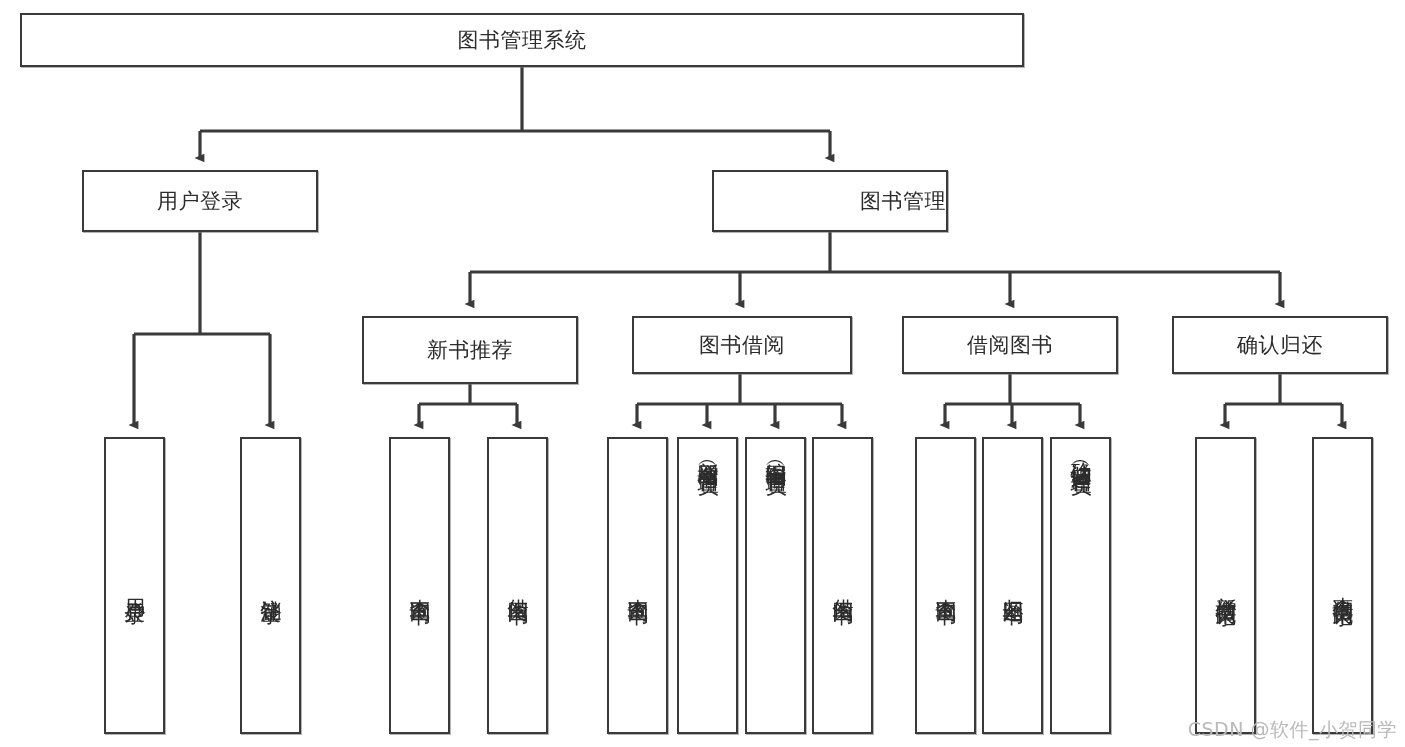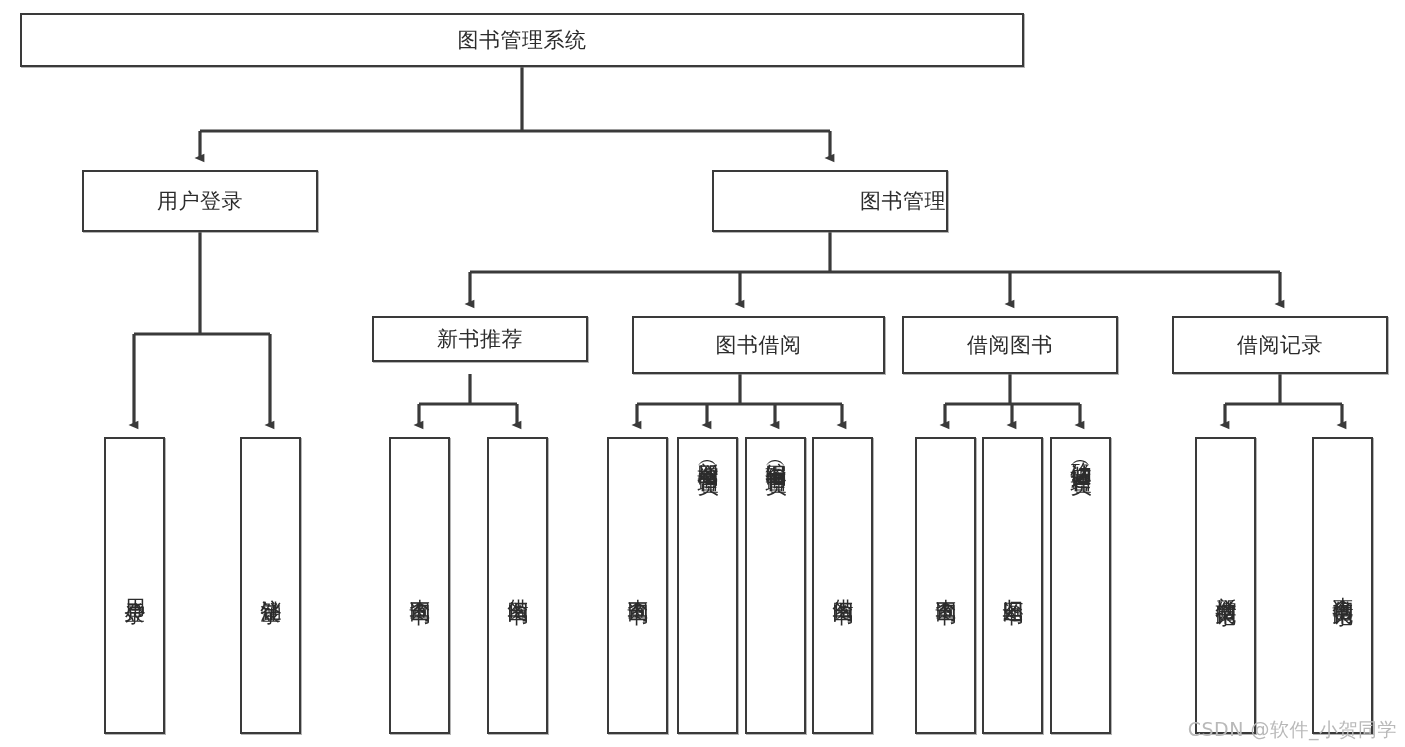--- a/index.html
+++ b/index.html
@@ -132,31 +132,31 @@
     <span class="label">图书管理系统</span>
   </div>
 
   <div class="node" style="left:82px; top:170px; width:236px; height:62px;">
     <span class="label">用户登录</span>
   </div>
   <div class="node" style="left:712px; top:170px; width:236px; height:62px;justify-content:flex-end;">
     <span class="label">图书管理</span>
   </div>
 
-  <div class="node" style="left:372px; top:316px; width:216px; height:46px;">
+  <div class="node" style="left:362px; top:316px; width:216px; height:68px;">
     <span class="label">新书推荐</span>
   </div>
-  <div class="node" style="left:632px; top:316px; width:253px; height:58px;">
+  <div class="node" style="left:632px; top:316px; width:220px; height:58px;">
     <span class="label">图书借阅</span>
   </div>
   <div class="node" style="left:902px; top:316px; width:216px; height:58px;">
     <span class="label">借阅图书</span>
   </div>
   <div class="node" style="left:1172px; top:316px; width:216px; height:58px;">
-    <span class="label">借阅记录</span>
+    <span class="label">确认归还</span>
   </div>
 
   <div class="node vertical mid" style="left:104px; top:437px; width:61px; height:297px;">
     <span class="label">用户登录</span>
   </div>
   <div class="node vertical mid" style="left:240px; top:437px; width:61px; height:297px;">
     <span class="label">注销登录</span>
   </div>
 
   <div class="node vertical mid" style="left:389px; top:437px; width:61px; height:297px;">

